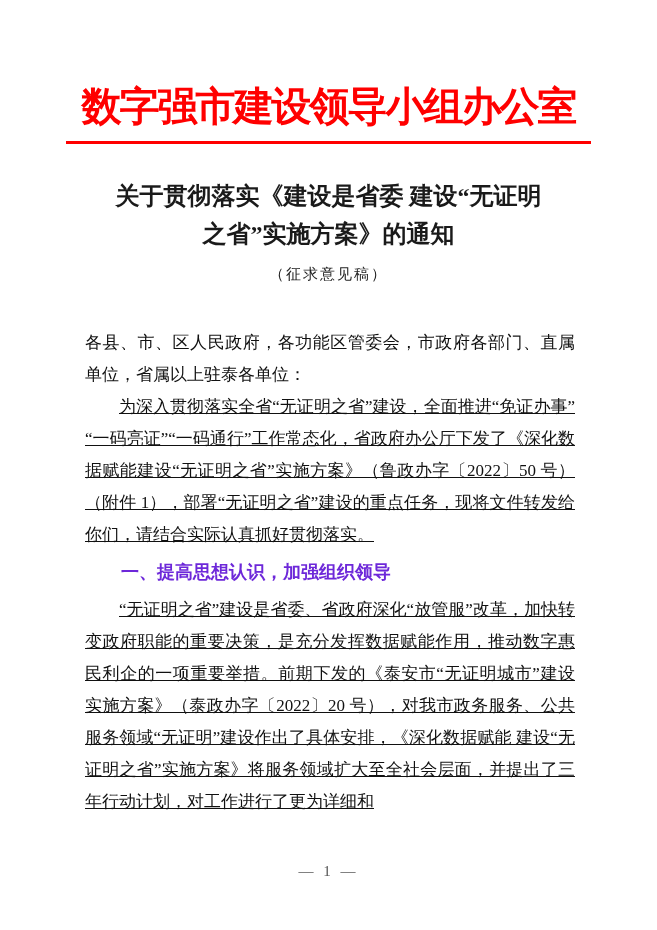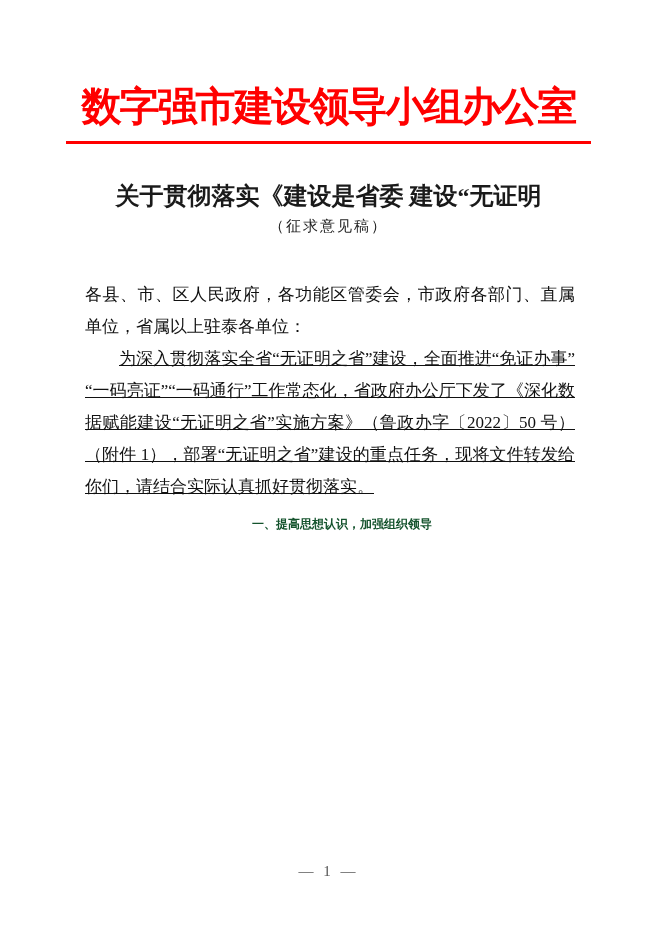--- a/index.html
+++ b/index.html
@@ -37,21 +37,21 @@
   
   .doc-title {
     margin: 33px 60px 0 60px;
     text-align: center;
     font-size: 24px;
     line-height: 38px;
     font-weight: bold;
     color: #1a1a1a;
   }
   .doc-subtitle {
-    margin: 0;
+    margin: 10px;
     text-align: center;
     font-size: 15px;
     line-height: 22px;
     letter-spacing: 2px;
     color: #222222;
   }
   
   .doc-body {
     margin: 42px 82px 0 85px;
     font-size: 17px;
@@ -64,24 +64,24 @@
     padding: 0;
   }
   .para-indent {
     text-indent: 2em;
     text-decoration: underline;
   }
   .section-heading {
     text-indent: 2em;
     font-family: "Liberation Sans", "DejaVu Sans", sans-serif;
     font-weight: bold;
-    font-size: 12px;
+    font-size: 18px;
     line-height: 43px;
-    color: #14532d;
-    text-align: center;
+    color: #6d28d9;
+    text-align: left;
   }
   
   .page-number {
     position: absolute;
     top: 861px;
     left: 0;
     right: 0;
     text-align: center;
     font-size: 15px;
     line-height: 20px;
@@ -93,25 +93,27 @@
 <body>
 
 <div class="page">
 
   <div class="letterhead">数字强市建设领导小组办公室</div>
 
   <div class="red-rule"></div>
 
   <h1 class="doc-title">
     <span>关于贯彻落实《建设是省委 建设“无证明</span><br>
+    <span>之省”实施方案》的通知</span>
   </h1>
 
   <div class="doc-subtitle">（征求意见稿）</div>
 
   <div class="doc-body">
     <p>各县、市、区人民政府，各功能区管委会，市政府各部门、直属单位，省属以上驻泰各单位：</p>
     <p class="para-indent">为深入贯彻落实全省“无证明之省”建设，全面推进“免证办事”“一码亮证”“一码通行”工作常态化，省政府办公厅下发了《深化数据赋能建设“无证明之省”实施方案》（鲁政办字〔2022〕50 号）（附件 1），部署“无证明之省”建设的重点任务，现将文件转发给你们，请结合实际认真抓好贯彻落实。</p>
     <p class="section-heading">一、提高思想认识，加强组织领导</p>
+    <p class="para-indent">“无证明之省”建设是省委、省政府深化“放管服”改革，加快转变政府职能的重要决策，是充分发挥数据赋能作用，推动数字惠民利企的一项重要举措。前期下发的《泰安市“无证明城市”建设实施方案》（泰政办字〔2022〕20 号），对我市政务服务、公共服务领域“无证明”建设作出了具体安排，《深化数据赋能 建设“无证明之省”实施方案》将服务领域扩大至全社会层面，并提出了三年行动计划，对工作进行了更为详细和</p>
   </div>
 
   <div class="page-number">— 1 —</div>
 
 </div>
 
 </body></html>

